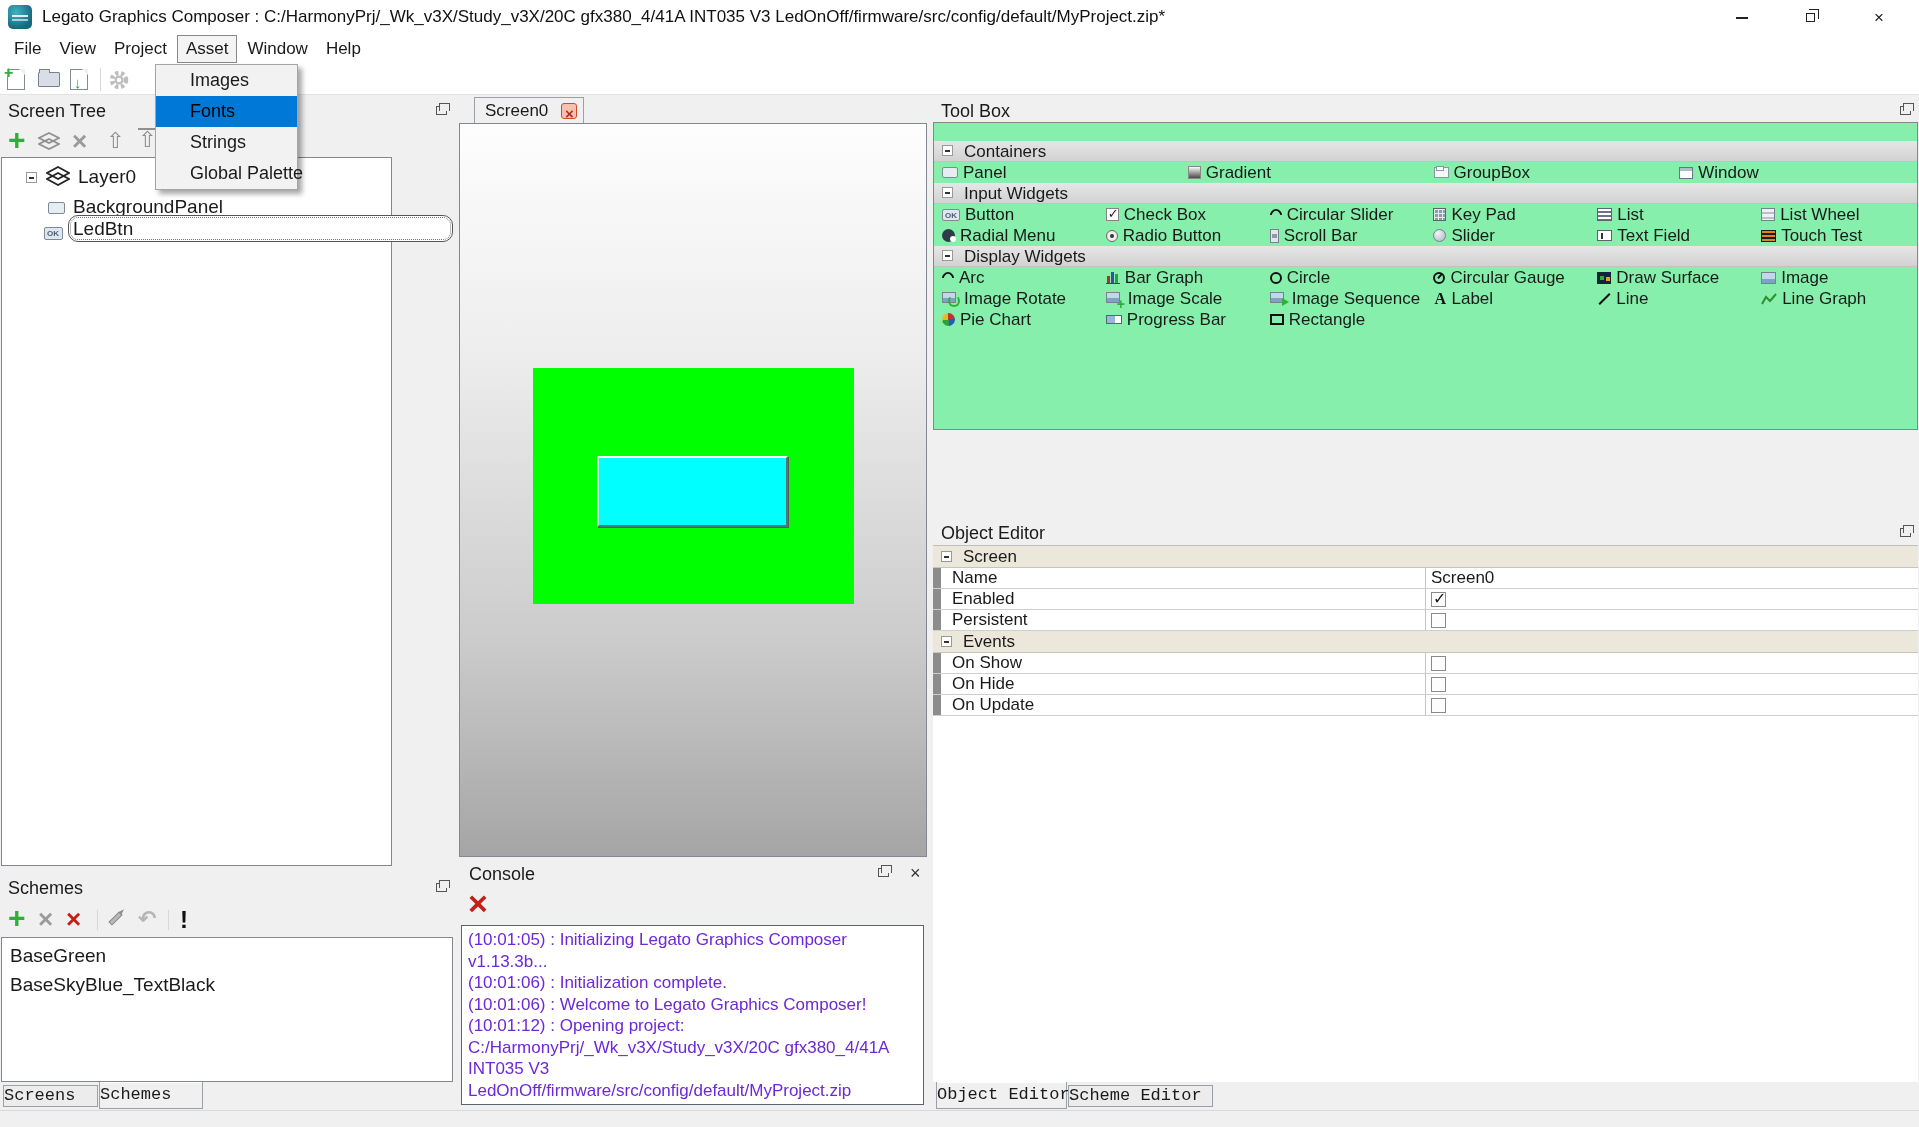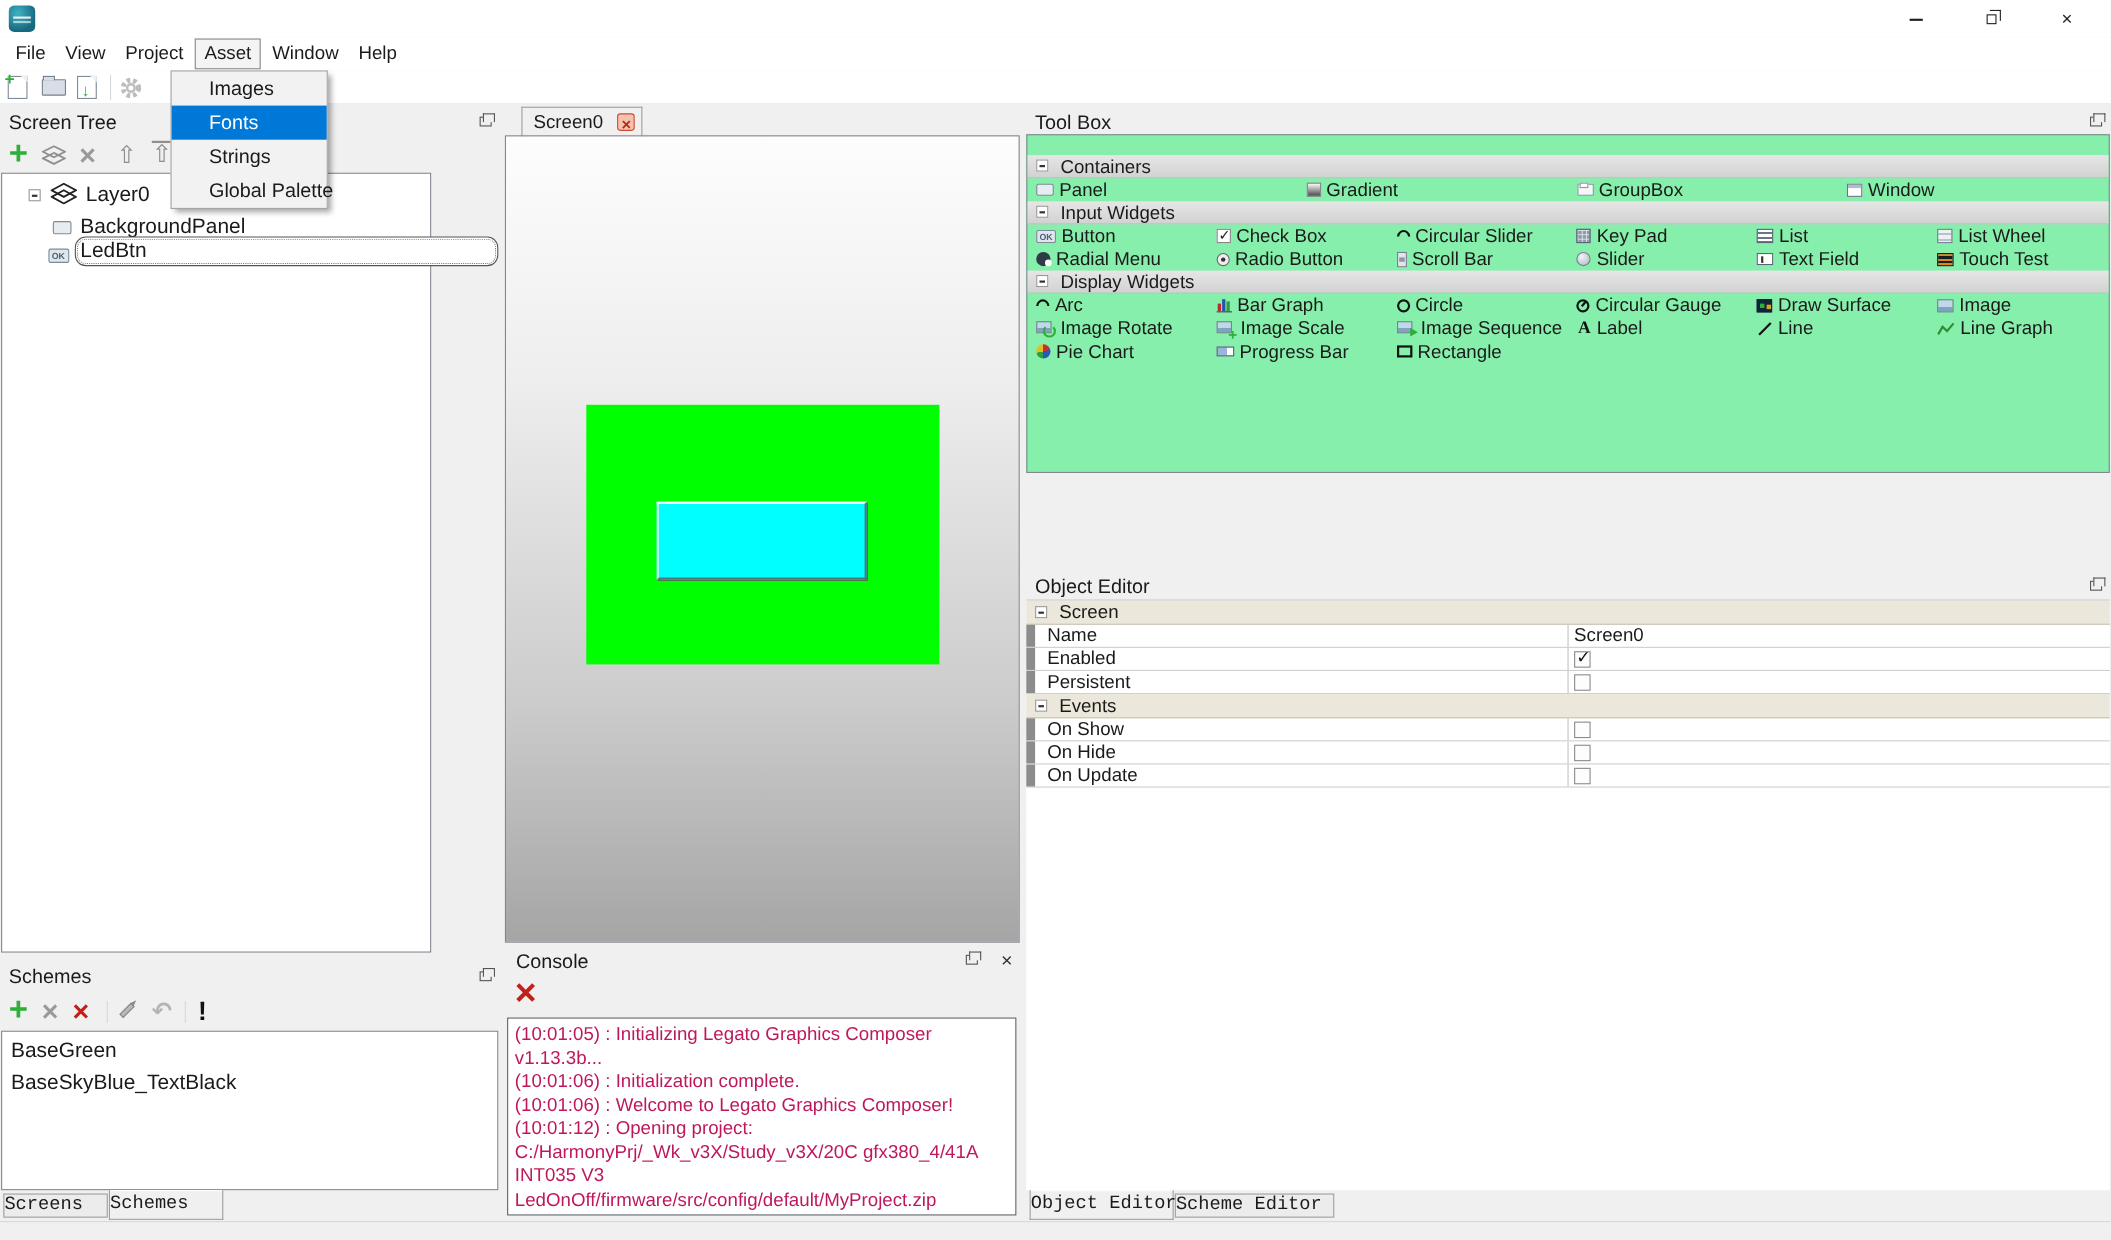--- a/index.html
+++ b/index.html
@@ -31,21 +31,21 @@
   .ico-page{position:absolute;top:5px;width:18px;height:21px;background:#fff;border:1px solid #7d8a99;}
   .ico-page::before{content:"";position:absolute;right:-1px;top:-1px;border-style:solid;border-width:0 6px 6px 0;border-color:transparent #f0f0f0 transparent transparent;}
   .badge-plus{position:absolute;left:-4px;top:-6px;color:#2fae3a;font-weight:bold;font-size:16px;text-shadow:0 0 1px #fff;}
   .badge-down{position:absolute;left:3px;top:4px;color:#2fae3a;font-weight:bold;font-size:15px;}
   .ico-folder{position:absolute;top:8px;width:22px;height:15px;background:#d9dee6;border:1px solid #77828f;border-radius:1px;}
   .ico-folder::before{content:"";position:absolute;left:0;top:-4px;width:9px;height:3px;background:#d9dee6;border:1px solid #77828f;border-bottom:none;}
 
   
   .dropdown{position:absolute;left:155px;top:64px;width:143px;background:#f2f2f2;border:1px solid #a5a5a5;z-index:100;box-shadow:4px 4px 5px rgba(0,0,0,.35);}
   .dd-item{height:31px;line-height:31px;padding-left:34px;font-size:18px;white-space:nowrap;}
-  .dd-item.hl{background:#0078d7;color:#ffffff;}
+  .dd-item.hl{background:#0078d7;color:#000000;}
 
   
   .panel-title{position:absolute;font-size:18px;color:#1a1a1a;white-space:nowrap;}
   .float-ic{position:absolute;width:11px;height:9px;border:1px solid #555;background:#f0f0f0;}
   .float-ic::before{content:"";position:absolute;left:2px;top:-4px;width:9px;height:7px;border:1px solid #555;border-bottom:none;background:#f0f0f0;}
   .close-ic{position:absolute;font-size:18px;color:#333;line-height:18px;}
   .white-box{position:absolute;background:#fff;border:1px solid #828790;}
 
   
   .st-toolbar span{display:inline-block;}
@@ -82,21 +82,21 @@
   .canvas-box{position:absolute;left:459px;top:123px;width:468px;height:734px;border:1px solid #828790;
     background:linear-gradient(180deg,#fdfdfd 0%,#eeeeee 30%,#cccccc 70%,#a5a5a5 100%);}
   .screen-rect{position:absolute;left:73px;top:244px;width:321px;height:236px;}
   .led-btn{position:absolute;left:64px;top:88px;width:191px;height:71px;
     border-top:2px solid #fafffa;border-left:2px solid #c8f2ec;border-right:2px solid #50787a;border-bottom:2px solid #50787a;
     box-shadow:1px 1px 0 0 #5a5a5a;}
 
   
   .con-clear{position:absolute;left:468px;top:886px;font-size:34px;line-height:34px;font-weight:bold;color:#c22018;}
   .con-box{position:absolute;left:461px;top:925px;width:463px;height:180px;background:#fff;border:1px solid #5d636b;
-    padding:3px 6px;font-size:17px;line-height:21.5px;color:#be185d;overflow:hidden;}
+    padding:3px 6px;font-size:17px;line-height:21.5px;color:#6d28d9;overflow:hidden;}
   .con-line{overflow-wrap:anywhere;}
 
   
   .tbx-box{position:absolute;left:933px;top:122px;width:985px;height:308px;background:#86efac;border:1px solid #828790;padding-top:18px;overflow:hidden;}
   .sec-head{position:relative;height:21px;line-height:21px;background:linear-gradient(#e6e6e6,#d2d2d2);border-bottom:1px solid #c2c2c2;font-size:17px;padding-left:30px;}
   .sec-head .expander{left:8px;top:4px;}
   .tb-grid4{display:grid;grid-template-columns:repeat(4,1fr);}
   .tb-grid6{display:grid;grid-template-columns:repeat(6,1fr);text-align:center;}
   .tb-item{height:21px;display:flex;align-items:center;padding-left:8px;font-size:17px;white-space:nowrap;overflow:hidden;}
   .wi{display:inline-block;position:relative;margin-right:5px;flex:none;}
@@ -164,20 +164,21 @@
   .statusbar{position:absolute;left:0;top:1110px;width:1919px;height:17px;background:#f0f0f0;border-top:1px solid #d9d9d9;}
   svg{display:block;}
 </style>
 </head>
 <body>
 
 <div id="app">
 
   <div class="titlebar">
     <div class="app-icon"></div>
+    <div class="title-text">Legato Graphics Composer : C:/HarmonyPrj/_Wk_v3X/Study_v3X/20C gfx380_4/41A INT035 V3 LedOnOff/firmware/src/config/default/MyProject.zip*</div>
     <div class="win-btn wb-min">
         <span class="glyph-min"></span>
       </div>
     <div class="win-btn wb-res">
         <span class="glyph-res"></span>
       </div>
     <div class="win-btn wb-close">
         <span class="glyph-x">×</span>
       </div>
   </div>

